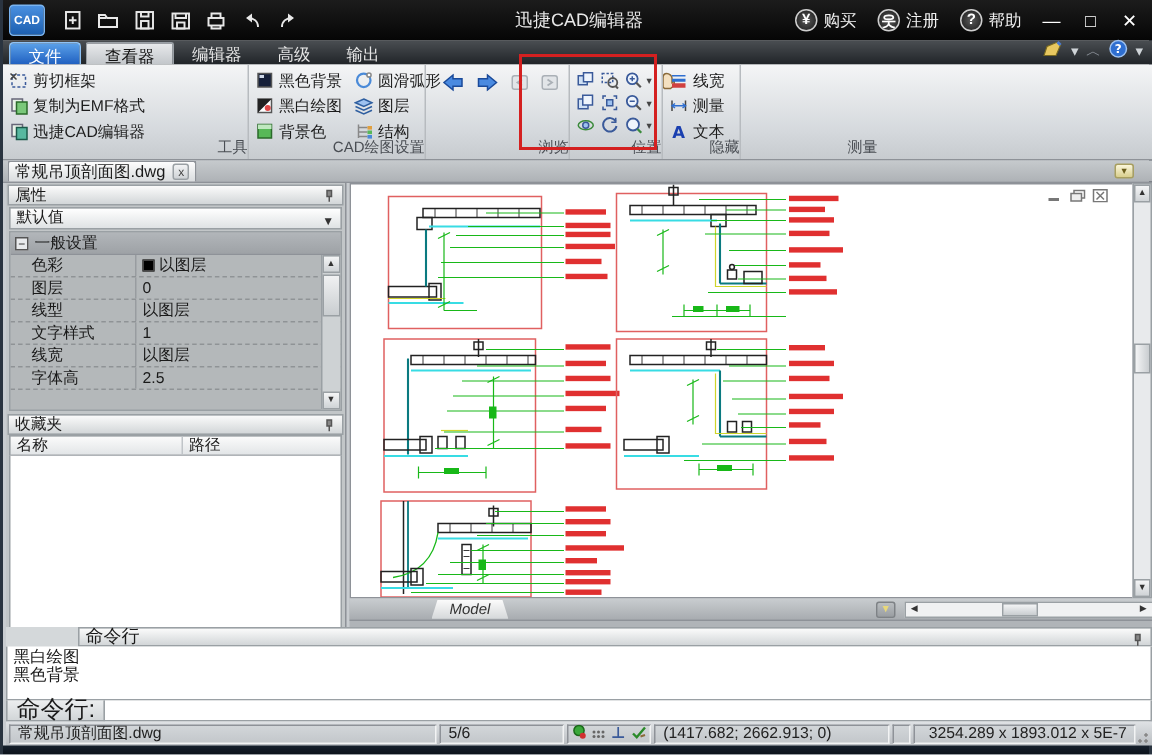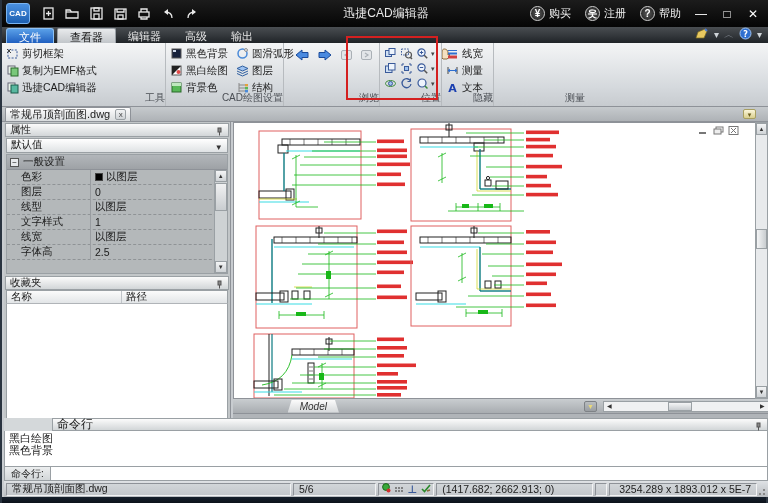--- a/index.html
+++ b/index.html
@@ -113,21 +113,21 @@
                    border-radius:2px; color:#e8d87a; font-size:7px; line-height:9px; text-align:center; }
   #hscroll { margin-left:6px; width:196px; height:11px; background:#f0f1f2; border:1px solid #9aa0a4; position:relative; }
   .harrow { position:absolute; top:0; width:11px; height:9px; font-size:6px; line-height:9px; text-align:center; color:#333; }
   #hthumb { position:absolute; left:64px; top:0; width:24px; height:9px; background:linear-gradient(#f4f5f6,#c9cdd0); border:1px solid #9aa0a4; }
 
   
   #cmdpanel { left:2px; top:418px; width:764px; height:63px; background:#d4d8da; }
   #cmdhead { height:13px; background:linear-gradient(#fbfbfb,#d2d6d8); border:1px solid #9aa0a4; display:flex; align-items:center; padding:0 4px; font-size:12px;margin-left:48px; }
   #cmdtext { height:36px; background:#fff; border:1px solid #9aa0a4; border-top:none; padding:1px 4px; line-height:12px; }
   #cmdprompt { height:14px; display:flex; align-items:stretch; background:#c2c6c8; }
-  #cmdlabel { padding:0 6px; background:linear-gradient(#eceeef,#d2d6d8); border:1px solid #9aa0a4; border-top:none; display:flex; align-items:center; font-size:10px; }
+  #cmdlabel { padding:0 6px; background:linear-gradient(#eceeef,#d2d6d8); border:1px solid #9aa0a4; border-top:none; display:flex; align-items:center; font-size:16px; }
   #cmdinput { flex:1; border:1px solid #9aa0a4; border-top:none; border-left:none; background:#fff; font:10.5px "Liberation Sans",sans-serif; padding:0 4px; outline:none; }
 
   
   #statusbar { left:2px; top:481px; width:764px; height:16px; background:linear-gradient(#dfe2e5,#b9bdc1);
                display:flex; align-items:center; font-size:10.5px; color:#222; }
   .scell { height:13px; border:1px solid; border-color:#8e9298 #f2f3f4 #f2f3f4 #8e9298; display:flex; align-items:center; padding:0 5px; margin-left:2px; background:linear-gradient(#d2d6d9,#c3c7cb); }
   #sc-file { width:288px; }
   #sc-page { width:84px; }
   #sc-icons { width:56px; gap:4px; justify-content:center; }
   #sc-coord { width:158px; }

